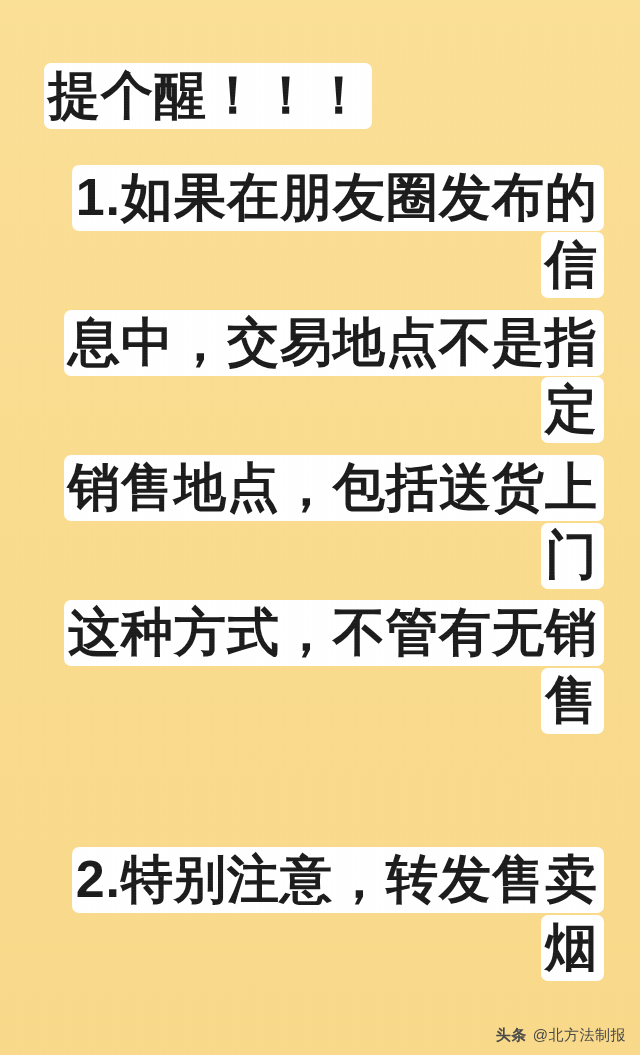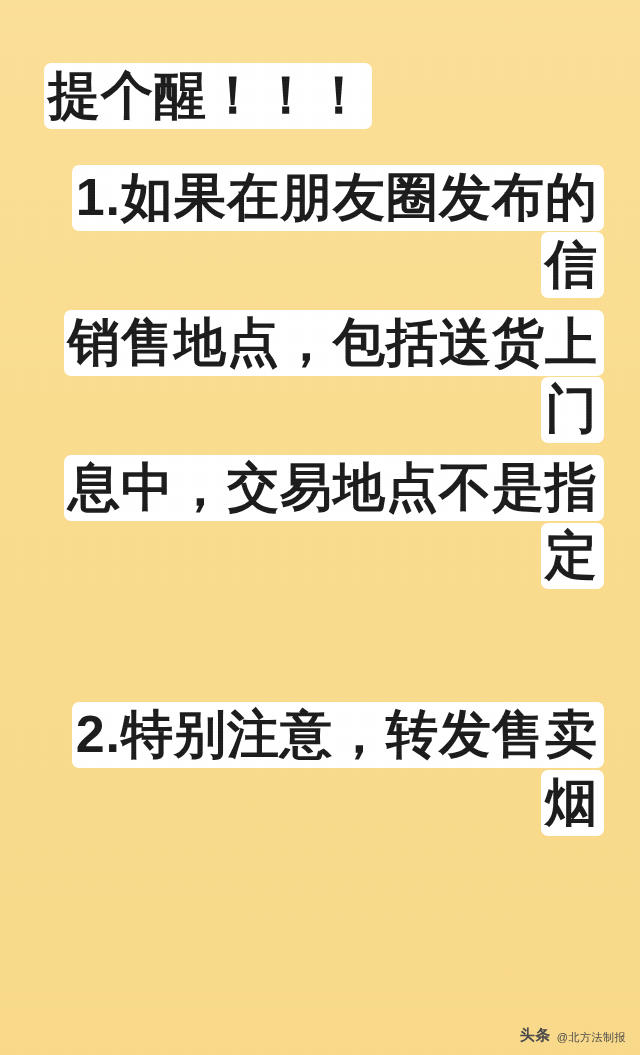--- a/index.html
+++ b/index.html
@@ -55,31 +55,31 @@
     text-align: right;
   }
   .para .line:last-child {
     margin-bottom: 0;
   }
   .footer {
     position: absolute;
     right: 14px;
     bottom: 10px;
     display: flex;
-    align-items: flex-end;
+    align-items: flex-start;
     gap: 6px;
   }
   .footer .toutiao {
     font-size: 15px;
     color: #4a4a4a;
     font-weight: 700;
     letter-spacing: 0.5px;
   }
   .footer .source {
-    font-size: 11px;
+    font-size: 15px;
     color: #4a4a4a;
     letter-spacing: 0.5px;
   }
   .noise {
     position: absolute;
     inset: 0;
     pointer-events: none;
     opacity: 0.35;
     background-image:
       repeating-linear-gradient(0deg, rgba(255,255,255,0.05) 0px, rgba(255,255,255,0.05) 1px, rgba(0,0,0,0.0) 1px, rgba(0,0,0,0.0) 3px),
@@ -97,24 +97,27 @@
       <span class="txt">提个醒！！！</span>
     </div>
 
     <div class="block-gap" style="height:24px;"></div>
 
     <div class="para">
       <div class="line">
         <span class="txt">1.如果在朋友圈发布的信</span>
       </div>
       <div class="line">
+        <span class="txt">息中，交易地点不是指定</span>
+      </div>
+      <div class="line">
         <span class="txt">销售地点，包括送货上门</span>
       </div>
       <div class="line">
-        <span class="txt">息中，交易地点不是指定</span>
+        <span class="txt">这种方式，不管有无销售</span>
       </div>
     </div>
 
     <div class="block-gap"></div>
 
     <div class="para">
       <div class="line">
         <span class="txt">2.特别注意，转发售卖烟</span>
       </div>
 

